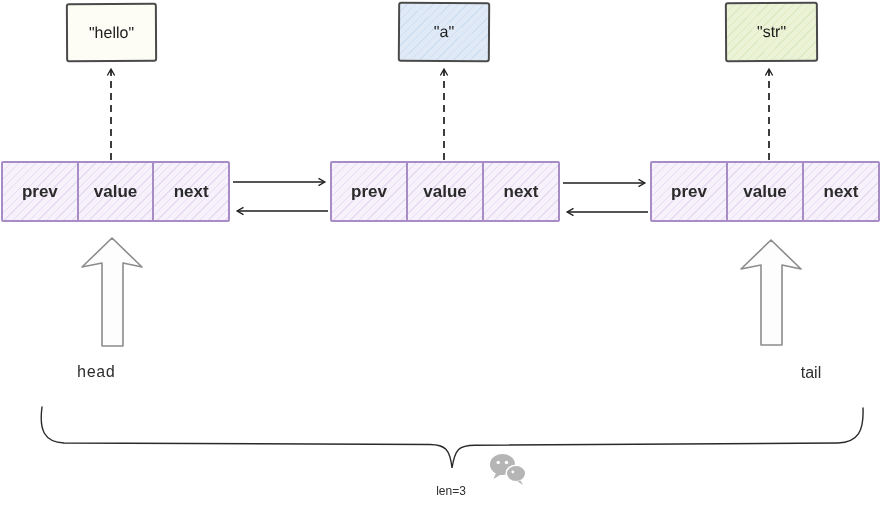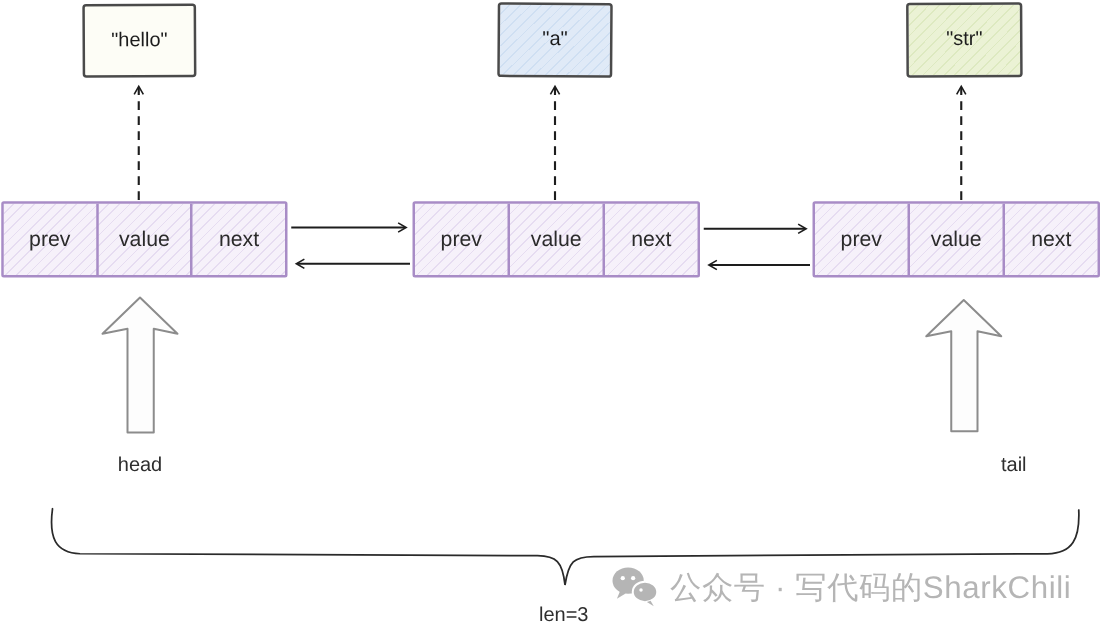--- a/index.html
+++ b/index.html
@@ -41,43 +41,44 @@
   
   .node{
     position:absolute;top:161px;height:61px;width:230px;
     display:flex;
     border:2px solid var(--node-border);
     border-radius:2px;
     box-sizing:border-box;
     background:repeating-linear-gradient(135deg,
       var(--node-bg) 0px, var(--node-bg) 5px,
       var(--node-hatch) 5px, var(--node-hatch) 6px);
+    font-weight:bold;
   }
   .node-1{left:1px;width:229px;}
   .node-2{left:330px;}
   .node-3{left:650px;}
   .cell{
     flex:1;
     display:flex;align-items:center;justify-content:center;
     font-size:17px;color:#2b2b2b;
   }
   .cell + .cell{border-left:2px solid var(--node-border);}
   
   svg.overlay{position:absolute;left:0;top:0;width:881px;height:511px;pointer-events:none;}
   
   .pointer-label{
     position:absolute;
     transform:translateX(-50%);
     font-size:16px;color:var(--label-text);
     white-space:nowrap;
   }
-  .head-label{left:112px;top:364px;}
+  .head-label{left:96px;top:364px;font-family:Liberation Mono, monospace;}
   .tail-label{left:771px;top:364px;margin-left:40px;}
   .len-label{left:451px;top:484px;position:absolute;transform:translateX(-50%);
-    font-size:16px;color:var(--label-text);white-space:nowrap;}
+    font-size:12px;color:var(--label-text);white-space:nowrap;}
   
   .watermark{
     position:absolute;left:489px;top:452px;
     display:flex;align-items:center;gap:9px;
     color:var(--watermark);
     font-size:25px;letter-spacing:0.5px;
     white-space:nowrap;
   }
 </style>
 </head>
@@ -144,16 +145,15 @@
     <svg width="38" height="34" viewBox="0 0 38 34">
       <ellipse cx="13.5" cy="12.5" rx="12.5" ry="10.5" style="fill:var(--watermark)"></ellipse>
       <path d="M 7,21 L 4.5,27 L 11.5,22.8 Z" style="fill:var(--watermark)"></path>
       <circle cx="9.2" cy="10.5" r="1.7" fill="#ffffff"></circle>
       <circle cx="17.5" cy="10.5" r="1.7" fill="#ffffff"></circle>
       <ellipse cx="27" cy="21.5" rx="9.8" ry="8.2" style="fill:var(--watermark)" stroke="#ffffff" stroke-width="1.6"></ellipse>
       <path d="M 31.5,28.5 L 34,33 L 28.5,29.6 Z" style="fill:var(--watermark)"></path>
       <circle cx="23.8" cy="20" r="1.4" fill="#ffffff"></circle>
       <circle cx="30“" cy="20" r="1.4" fill="#ffffff"></circle>
     </svg>
-    <span>公众号 · 写代码的SharkChili</span>
   </div>
 
 </div>
 
 </body></html>

